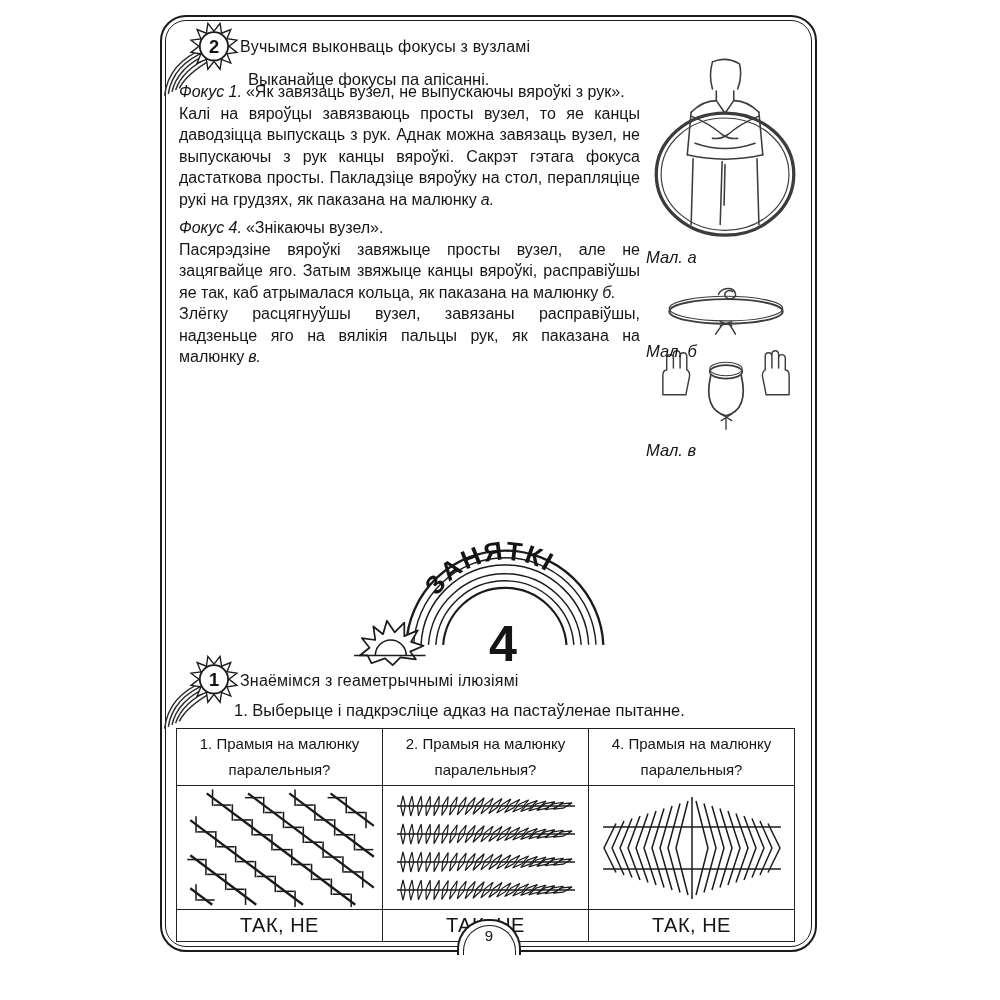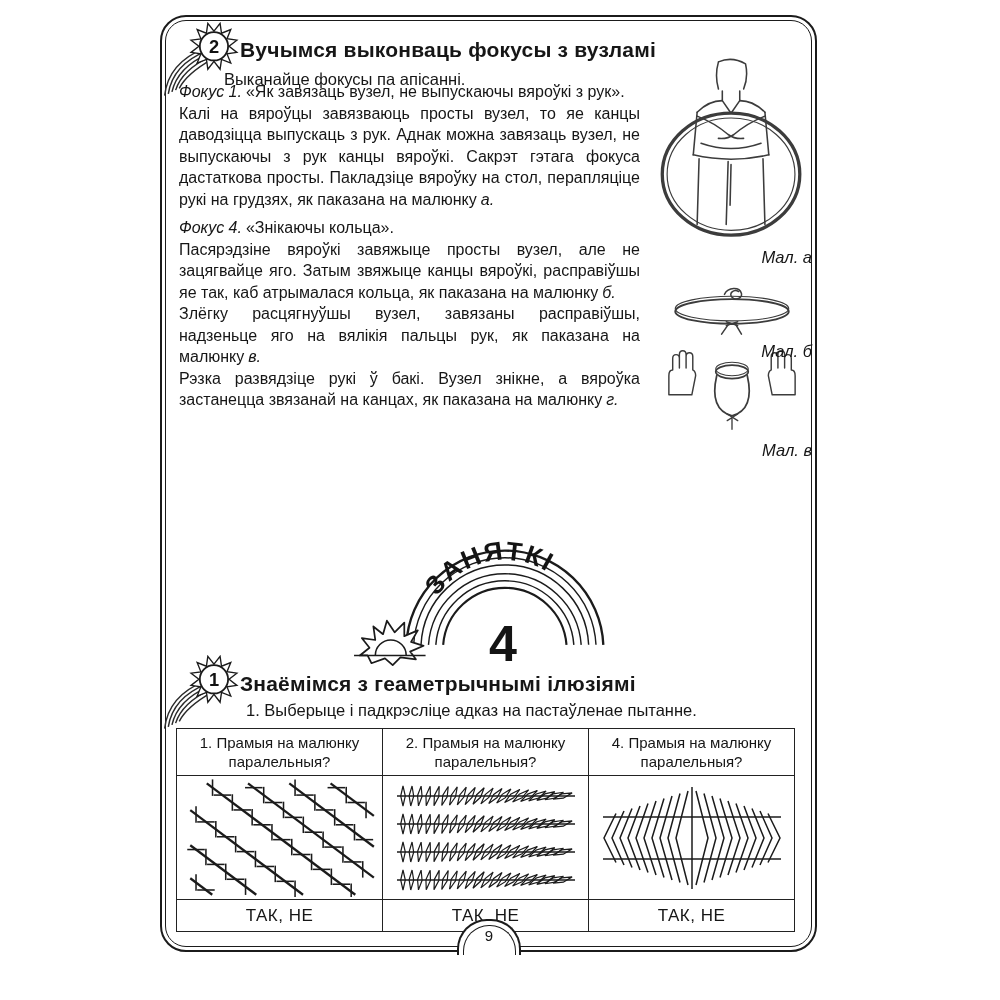--- a/index.html
+++ b/index.html
@@ -19,52 +19,52 @@
             border:1.3px solid #1b1b1b;border-bottom:none;border-radius:26px 26px 0 0;}
   .page-num{position:relative;font-size:15px;line-height:30px;z-index:2;}
 
   
   .badge-svg{position:absolute;width:84px;height:76px;z-index:4;}
   #badge2{left:161px;top:22px;}
   #badge1{left:161px;top:655px;}
   .badge-num{font-family:"Liberation Sans",sans-serif;font-weight:bold;font-size:20px;
              text-anchor:middle;fill:#111;}
 
-  .h-title{position:absolute;left:240px;font-weight:bold;font-size:21px;letter-spacing:.2px;}
+  .h-title{position:absolute;left:240px;font-weight:normal;font-size:16px;letter-spacing:.2px;}
   #title2{top:38px;}
   #title1{top:672px;}
-  .sub-line{position:absolute;left:224px;top:70px;font-size:16.5px;}
-  .task-line{position:absolute;left:246px;top:701px;font-size:16.5px;text-align:right;}
+  .sub-line{position:absolute;left:248px;top:70px;font-size:16.5px;}
+  .task-line{position:absolute;left:234px;top:701px;font-size:16.5px;text-align:right;}
 
   
   .text-col{position:absolute;left:179px;top:81px;width:461px;font-size:16px;line-height:21.5px;
             text-align:justify;}
   .text-col p{margin:0;}
   .lead{font-style:italic;}
   .mt{margin-top:7px !important;}
   .fig-ref{font-style:italic;margin-left:4px;}
 
   
-  .fig-block{position:absolute;width:166px;text-align:right;}
+  .fig-block{position:absolute;width:166px;text-align:left;}
   .fig-caption{font-style:italic;font-size:16.5px;margin-top:2px;}
   .sketch{stroke:#3c3c3c;fill:none;stroke-linecap:round;stroke-linejoin:round;}
 
   
   #divider{position:absolute;left:350px;top:524px;width:300px;height:145px;z-index:3;}
   .arc-label{font-family:"Liberation Sans",sans-serif;font-weight:bold;font-size:27px;
              letter-spacing:2px;fill:#141414;}
   .lesson-num{font-family:"Liberation Sans",sans-serif;font-weight:bold;font-size:52px;
               text-anchor:middle;fill:#141414;}
 
   
   .illusion-table{position:absolute;left:176px;top:728px;width:619px;border-collapse:collapse;z-index:2;}
   .illusion-table td{border:1.6px solid #222;text-align:center;vertical-align:middle;padding:0;}
-  .t-head td{height:42px;font-size:15px;line-height:19px;padding:2px 22px;}
+  .t-head td{height:42px;font-size:15px;line-height:26px;padding:2px 22px;}
   .t-img td{height:123px;}
-  .t-ans td{height:31px;font-size:17px;letter-spacing:.5px;}
+  .t-ans td{height:31px;font-size:20px;letter-spacing:.5px;}
   .ill-svg{display:block;margin:2px auto;}
 </style>
 </head>
 <body>
 
 <div id="page">
 
   <div class="frame"></div>
 
   <svg id="badge2" class="badge-svg" viewBox="0 0 92 82">
@@ -79,24 +79,23 @@
     <circle cx="58" cy="26" r="15.5" fill="#ffffff" stroke="#1b1b1b" stroke-width="2"></circle>
     <text x="58" y="33" class="badge-num">2</text>
   </svg>
 
   <div id="title2" class="h-title">Вучымся выконваць фокусы з вузламі</div>
   <div class="sub-line">Выканайце фокусы па апісанні.</div>
 
   <div class="text-col">
     <p><span class="lead">Фокус 1.</span><span class="fig-ref" style="font-style:normal">«Як завязаць вузел, не выпускаючы вяроўкі з рук».</span></p>
     <p><span>Калі на вяроўцы завязваюць просты вузел, то яе канцы даводзіцца выпускаць з рук. Аднак можна завязаць вузел, не выпускаючы з рук канцы вяроўкі. Сакрэт гэтага фокуса дастаткова просты. Пакладзіце вяроўку на стол, перапляціце рукі на грудзях, як паказана на малюнку</span><i class="fig-ref">а.</i></p>
-    <p class="mt"><span class="lead">Фокус 4.</span><span class="fig-ref" style="font-style:normal">«Знікаючы кольца».</span></p>
+    <p class="mt"><span class="lead">Фокус 4.</span><span class="fig-ref" style="font-style:normal">«Знікаючы вузел».</span></p>
     <p><span>Пасярэдзіне вяроўкі завяжыце просты вузел, але не зацягвайце яго. Затым звяжыце канцы вяроўкі, расправіўшы яе так, каб атрымалася кольца, як паказана на малюнку</span><i class="fig-ref">б.</i></p>
     <p><span>Злёгку расцягнуўшы вузел, завязаны расправіўшы, надзеньце яго на вялікія пальцы рук, як паказана на малюнку</span><i class="fig-ref">в.</i></p>
-    <p><span>Рэзка развядзіце рукі ў бакі. Вузел знікне, а вяроўка застанецца звязанай на канцах, як паказана на малюнку</span><i class="fig-ref">г.</i></p>
   </div>
 
   <div class="fig-block" style="left:646px;top:58px;">
     <svg width="160" height="184" viewBox="0 0 160 190">
       <g class="sketch" stroke-width="1.6">
         <path d="M66,4 Q80,-2 94,6 Q97,20 92,32 M66,4 Q62,18 66,32"></path>
         <path d="M70,34 L70,44 M88,34 L88,44"></path>
         <path d="M44,56 Q56,44 70,44 M88,44 Q102,44 114,56"></path>
         <path d="M70,44 L79,57 L88,44"></path>
         <path d="M44,56 L40,100 M114,56 L118,100"></path>

